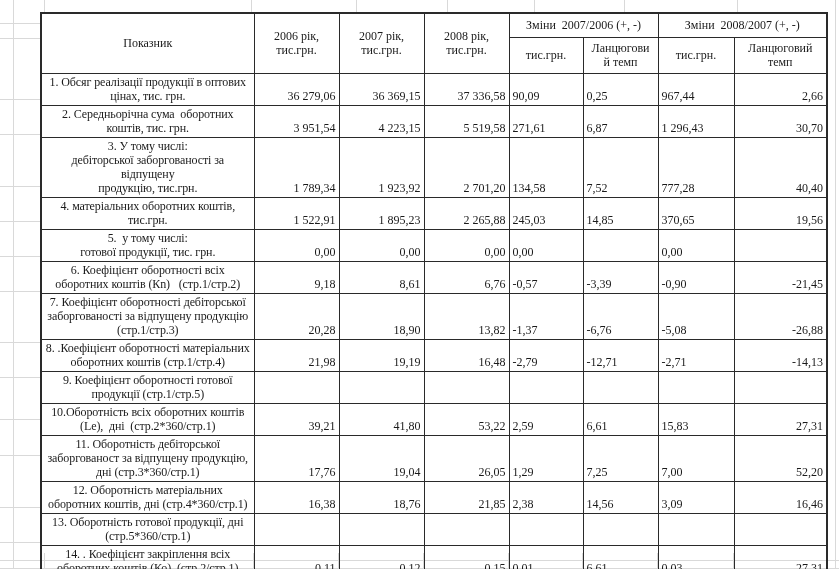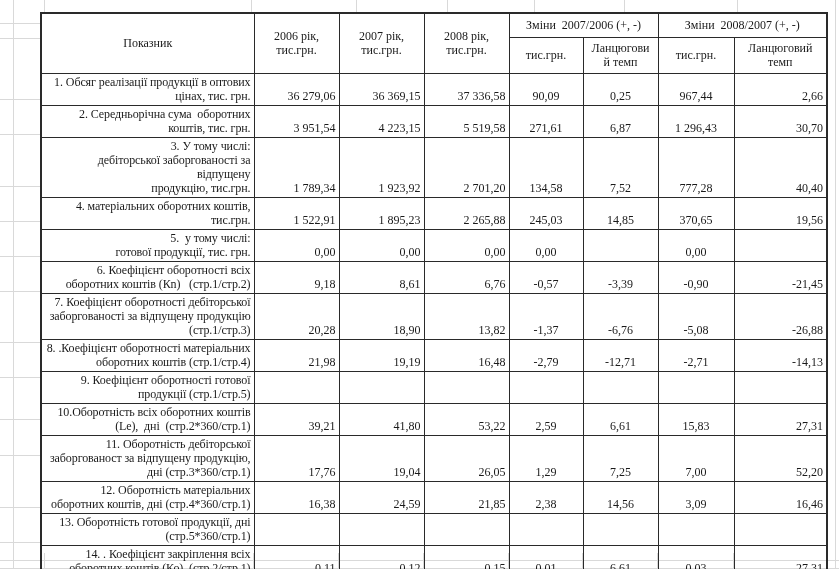--- a/index.html
+++ b/index.html
@@ -29,37 +29,36 @@
     padding:1px 3px 2px 3px;
   }
   thead th{
     text-align:center;
     vertical-align:middle;
     white-space:pre-wrap;
   }
   thead tr.tier1 th{height:20px;}
   thead tr.tier2 th{height:32px;}
   td.lbl{
-    text-align:right;
+    text-align:center;
     vertical-align:top;
     white-space:pre-wrap;
     font-size:11px;
     letter-spacing:-0.1px;
     padding-left:3px;
     overflow:hidden;
     font-family:Liberation Serif, serif;
   }
   td.num{
     text-align:right;
     vertical-align:bottom;
     white-space:nowrap;
     padding-right:4px;
   }
   td.ctr{
-    text-align:center;
     vertical-align:bottom;
     white-space:nowrap;
   }
 </style>
 </head>
 <body>
 
 <div class="sheet">
   <div id="gridlines">
       <div class="gl v" style="left: 13px; top: 0px; height: 569px;"></div>
@@ -252,21 +251,21 @@
         <td class="num">26,05</td>
         <td class="ctr">1,29</td>
         <td class="ctr">7,25</td>
         <td class="ctr">7,00</td>
         <td class="num">52,20</td>
       </tr>
       <tr>
         <td class="lbl">12. Оборотність матеріальних
 оборотних коштів, дні (стр.4*360/стр.1)</td>
         <td class="num">16,38</td>
-        <td class="num">24,59</td>
+        <td class="num">18,76</td>
         <td class="num">21,85</td>
         <td class="ctr">2,38</td>
         <td class="ctr">14,56</td>
         <td class="ctr">3,09</td>
         <td class="num">16,46</td>
       </tr>
       <tr>
         <td class="lbl">13. Оборотність готової продукції, дні
 (стр.5*360/стр.1)</td>
         <td class="num"></td>

